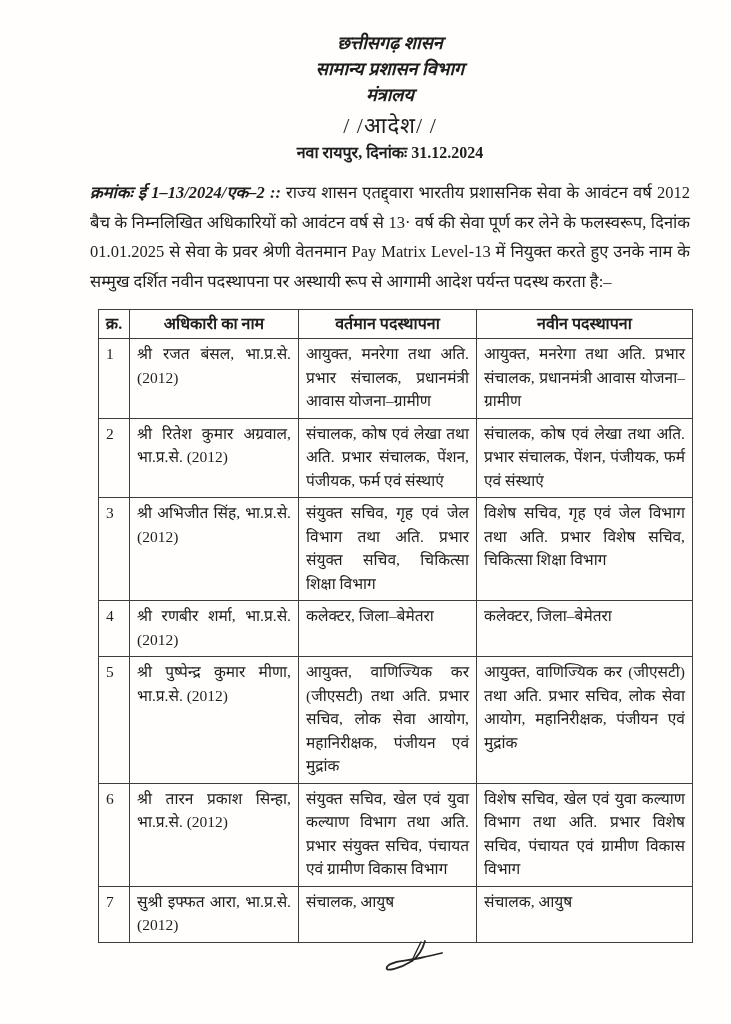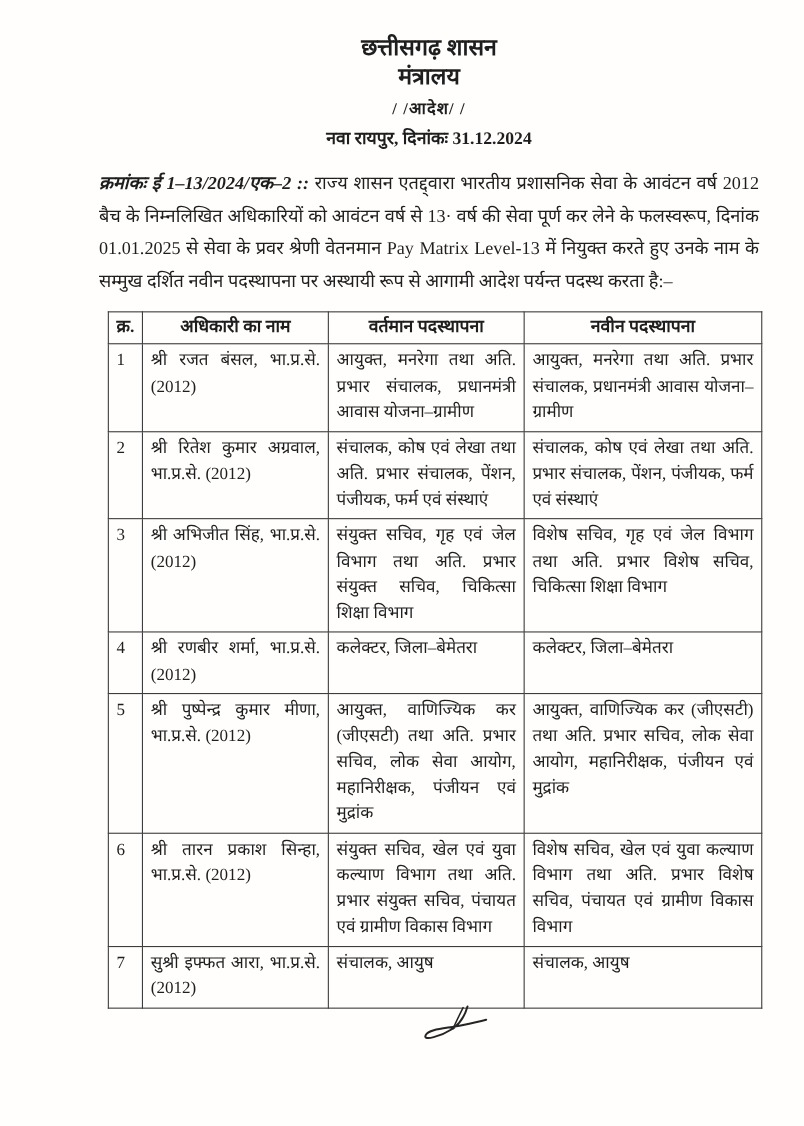--- a/index.html
+++ b/index.html
@@ -6,22 +6,22 @@
   .page{
     position:relative;
     width:731px;height:1024px;
     background:#fffefd;
     color:#1e1e1e;
     font-family:"Liberation Serif","DejaVu Serif",serif;
     box-sizing:border-box;
     padding:30px 41px 0 90px;
     overflow:hidden;
   }
-  .hdr{ text-align:center; font-weight:700; font-size:21px; line-height:26px; }
-  .order-title{ text-align:center; font-weight:700; font-size:15px; line-height:24px; margin-top:6px; letter-spacing:1px;}
+  .hdr{ text-align:center; font-weight:700; font-size:18px; line-height:26px;font-style:italic; }
+  .order-title{ text-align:center; font-weight:400; font-size:22px; line-height:24px; margin-top:6px; letter-spacing:1px;}
   .date-line{ text-align:center; font-size:16px; line-height:22px; margin-top:4px; font-weight:600;}
   .para{
     margin-top:14px;
     font-size:16.5px;
     line-height:29.5px;
     text-align:justify;
   }
   .para .bold{ font-weight:700;font-style:italic; }
   table.postings{
     border-collapse:collapse;
@@ -55,20 +55,21 @@
     margin-top:-4px;
     display:block;
   }
 </style>
 </head>
 <body>
 
 <div class="page">
 
   <div class="hdr">छत्तीसगढ़ शासन</div>
+  <div class="hdr">सामान्य प्रशासन विभाग</div>
   <div class="hdr">मंत्रालय</div>
 
   <div class="order-title">/ /आदेश/ /</div>
 
   <div class="date-line">नवा रायपुर, दिनांकः 31.12.2024</div>
 
   <div class="para"><span class="bold">क्रमांकः ई 1–13/2024/एक–2 ::</span><span> राज्य शासन एतद्द्वारा भारतीय प्रशासनिक सेवा के आवंटन वर्ष 2012 बैच के निम्नलिखित अधिकारियों को आवंटन वर्ष से 13· वर्ष की सेवा पूर्ण कर लेने के फलस्वरूप, दिनांक 01.01.2025 से सेवा के प्रवर श्रेणी वेतनमान Pay Matrix Level-13 में नियुक्त करते हुए उनके नाम के सम्मुख दर्शित नवीन पदस्थापना पर अस्थायी रूप से आगामी आदेश पर्यन्त पदस्थ करता है:–</span></div>
 
   <table class="postings">
     <colgroup>

